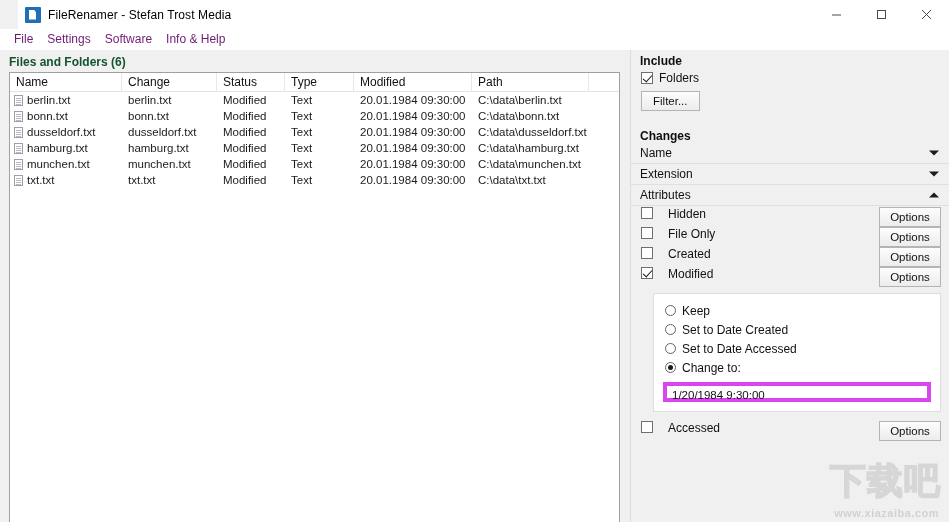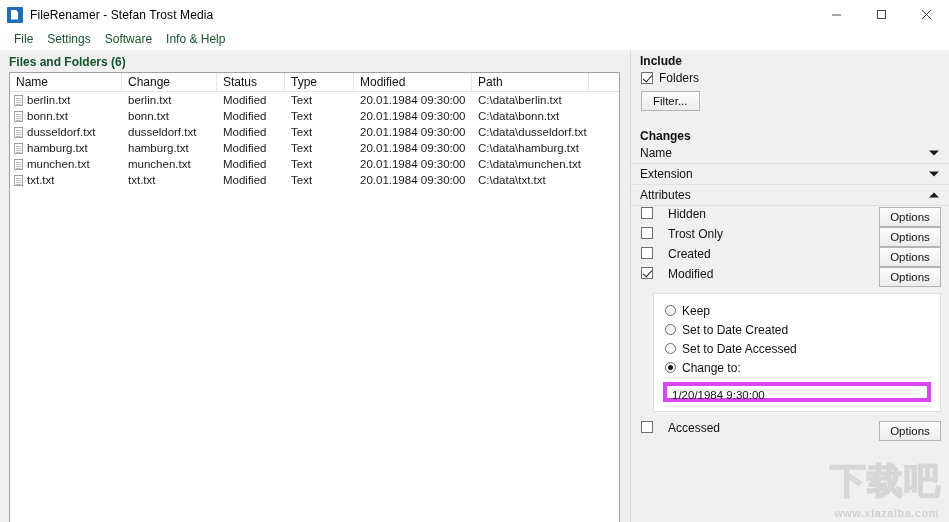--- a/index.html
+++ b/index.html
@@ -15,20 +15,21 @@
     position: relative;
   }
 
   
   .titlebar {
     height: 29px;
     background: #ffffff;
     display: flex;
     align-items: center;
     position: relative;
+    margin-left: 18px;
   }
   .app-icon {
     width: 16px; height: 16px;
     margin-left: 7px; margin-right: 7px;
     background: #1e6fb8;
     border-radius: 1px;
     position: relative;
     flex: 0 0 auto;
   }
   .app-icon::after {
@@ -62,21 +63,21 @@
     height: 21px;
     background: #ffffff;
     display: flex;
     align-items: center;
     padding-left: 7px;
     border-bottom: 1px solid #ffffff;
   }
   .menu-item {
     padding: 2px 7px 3px 7px;
     font-size: 12px;
-    color: #14532d;
+    color: #701a75;
     line-height: 14px;
   }
 
   
   .content {
     position: absolute;
     top: 50px; left: 0;
     width: 949px;
     height: 472px;
     background: #f0f0f0;
@@ -473,21 +474,21 @@
     </div>
 
     <div style="margin-top:1px;">
       <div class="attr-row">
         <span class="chk"></span>
         <span class="chk-lbl">Hidden</span>
         <button class="sbtn">Options</button>
       </div>
       <div class="attr-row">
         <span class="chk"></span>
-        <span class="chk-lbl">Trost Only</span>
+        <span class="chk-lbl">File Only</span>
         <button class="sbtn">Options</button>
       </div>
       <div class="attr-row">
         <span class="chk"></span>
         <span class="chk-lbl">Created</span>
         <button class="sbtn">Options</button>
       </div>
       <div class="attr-row">
         <span class="chk on"></span>
         <span class="chk-lbl">Modified</span>

